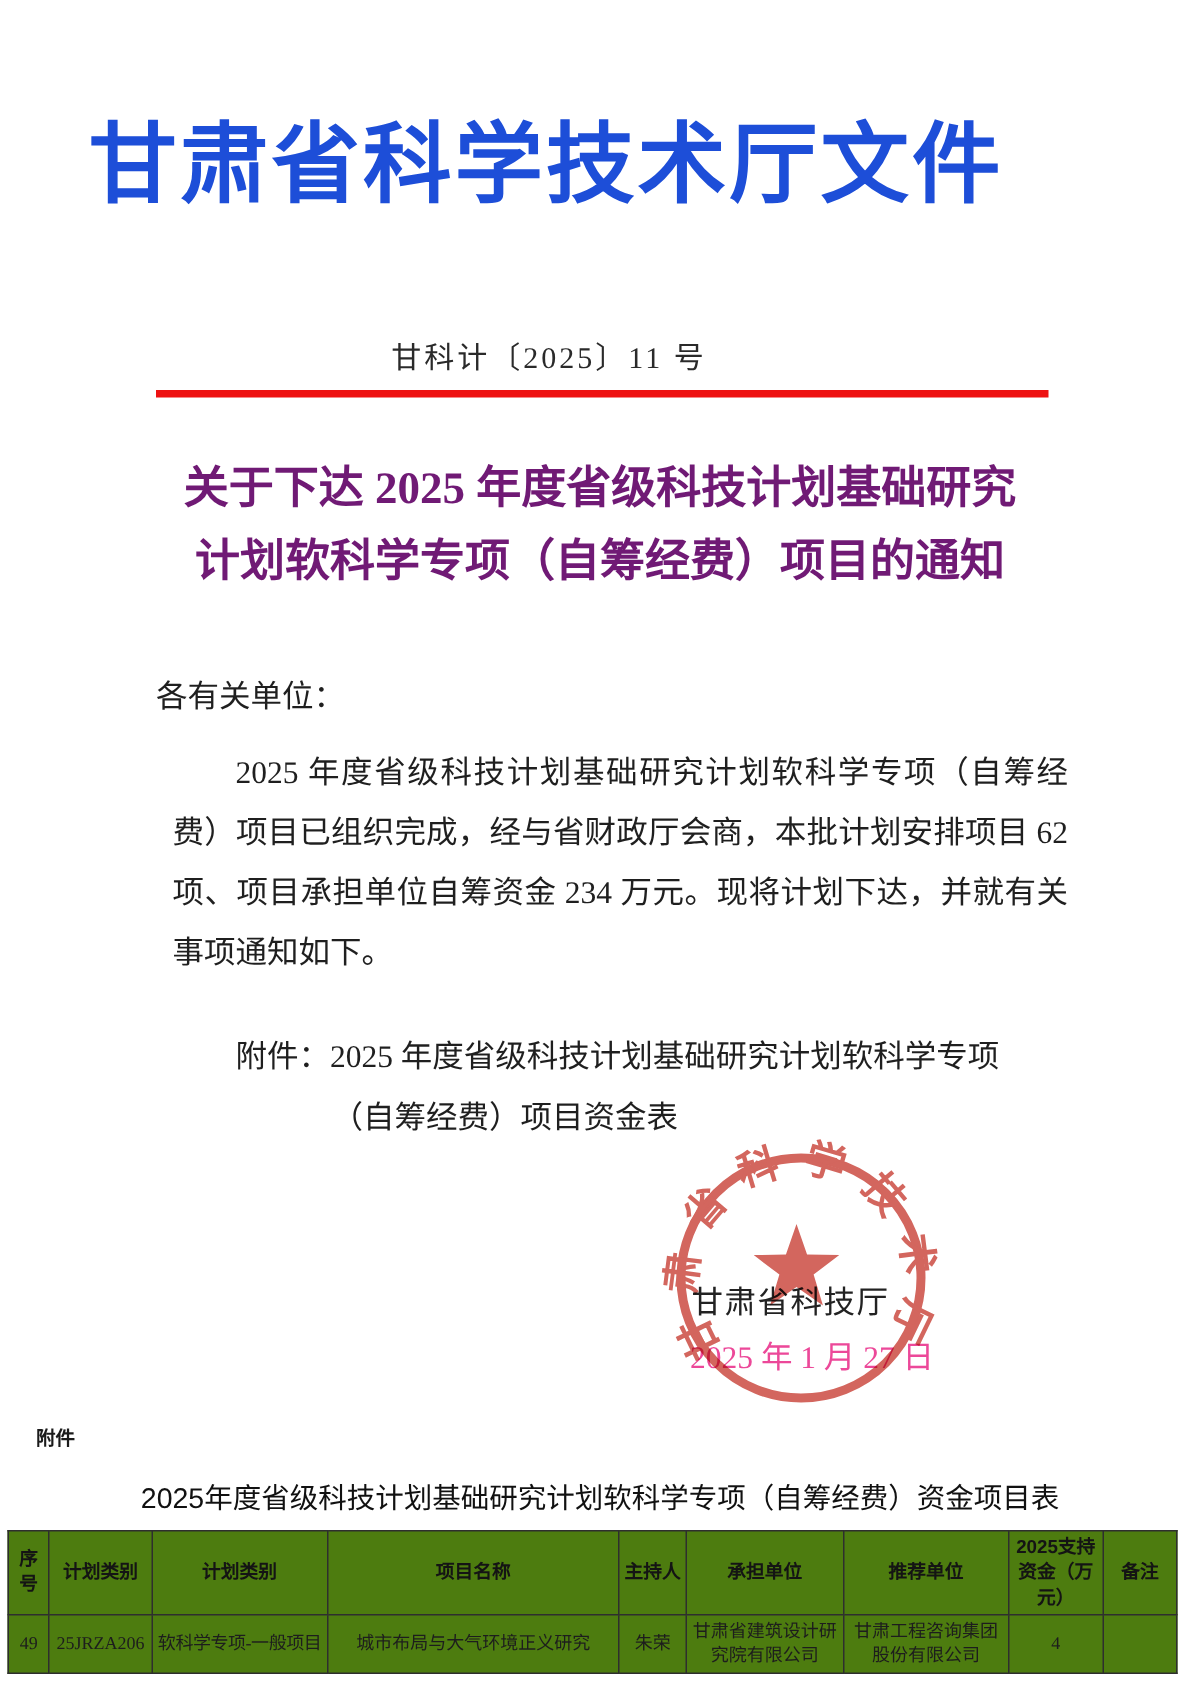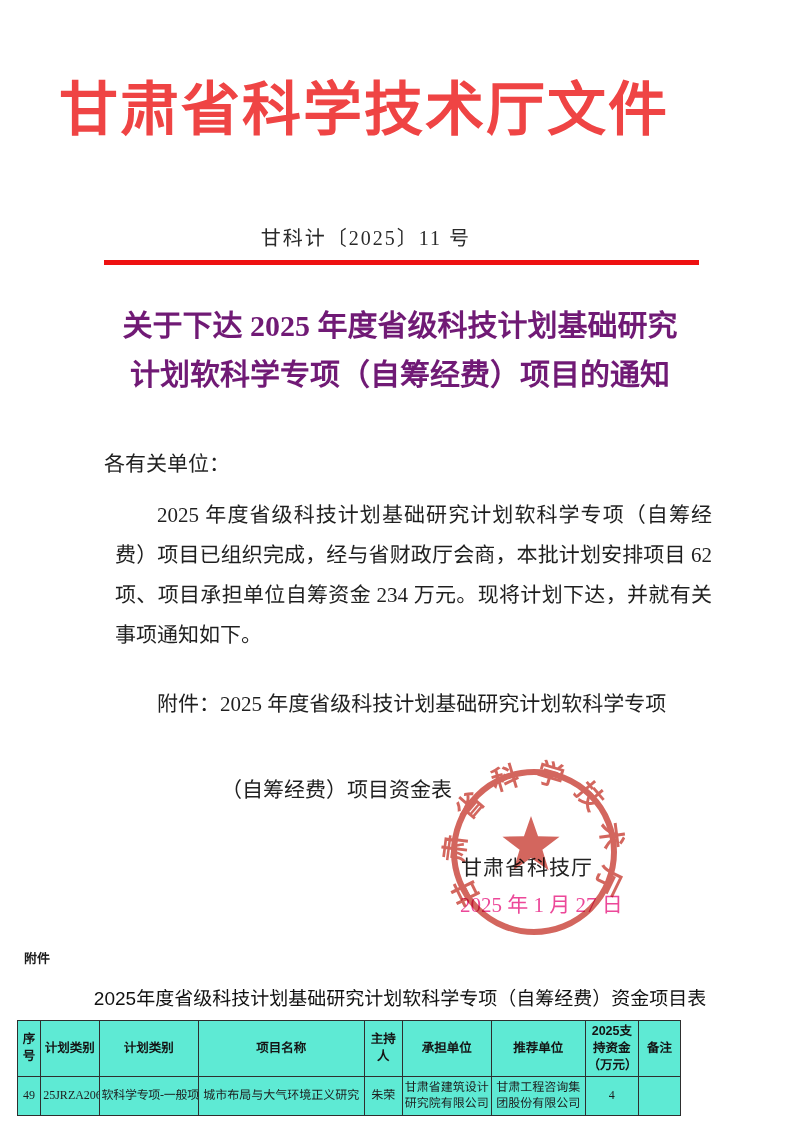--- a/index.html
+++ b/index.html
@@ -13,21 +13,21 @@
     color: #1f1f1f;
   }
   .abs { position: absolute; }
 
   .letterhead {
     top: 62px; left: 0; width: 728px;
     text-align: center;
     font-size: 59px;
     font-weight: 900;
     letter-spacing: 2px;
-    color: #ef4444;
+    color: #1d4ed8;
     font-family: "Liberation Serif", serif;
   }
   .doc-number {
     top: 222px; left: 0; width: 732px;
     text-align: center;
     font-size: 20px;
     letter-spacing: 2px;
     color: #2a2a2a;
   }
   .red-rule {
@@ -49,21 +49,21 @@
   }
   .body-par {
     top: 484px; left: 104px; width: 597px;
     margin: 11px;
     font-size: 21px;
     line-height: 40px;
     text-align: justify;
     text-indent: 2em;
   }
   .attach-1 { top: 687px; left: 157px; font-size: 21px; }
-  .attach-2 { top: 728px; left: 221px; font-size: 21px; margin-top: 45px; }
+  .attach-2 { top: 728px; left: 221px; font-size: 21px; }
 
   .issuer {
     top: 851px; left: 461px;
     font-size: 21px;
     letter-spacing: 1px;
     color: #222;
   }
   .issue-date {
     top: 888px; left: 449px;
     font-size: 21px;
@@ -92,25 +92,25 @@
   .table-title {
     top: 983px; left: 0; width: 800px;
     text-align: center;
     font-size: 19px;
     font-weight: normal;
     font-family: "Liberation Sans", sans-serif;
     color: #111;
   }
   table.fund-table {
     position: absolute;
-    top: 1020px; left: 17px;
-    width: 664px;
+    top: 1020px; left: 5px;
+    width: 780px;
     border-collapse: collapse;
     table-layout: fixed;
-    background: #5eead4;
+    background: #4d7c0f;
   }
   .fund-table th, .fund-table td {
     border: 1.4px solid #2e2e2e;
     text-align: center;
     vertical-align: middle;
     padding: 2px 2px;
     overflow: hidden;
   }
   .fund-table th {
     height: 40px;

